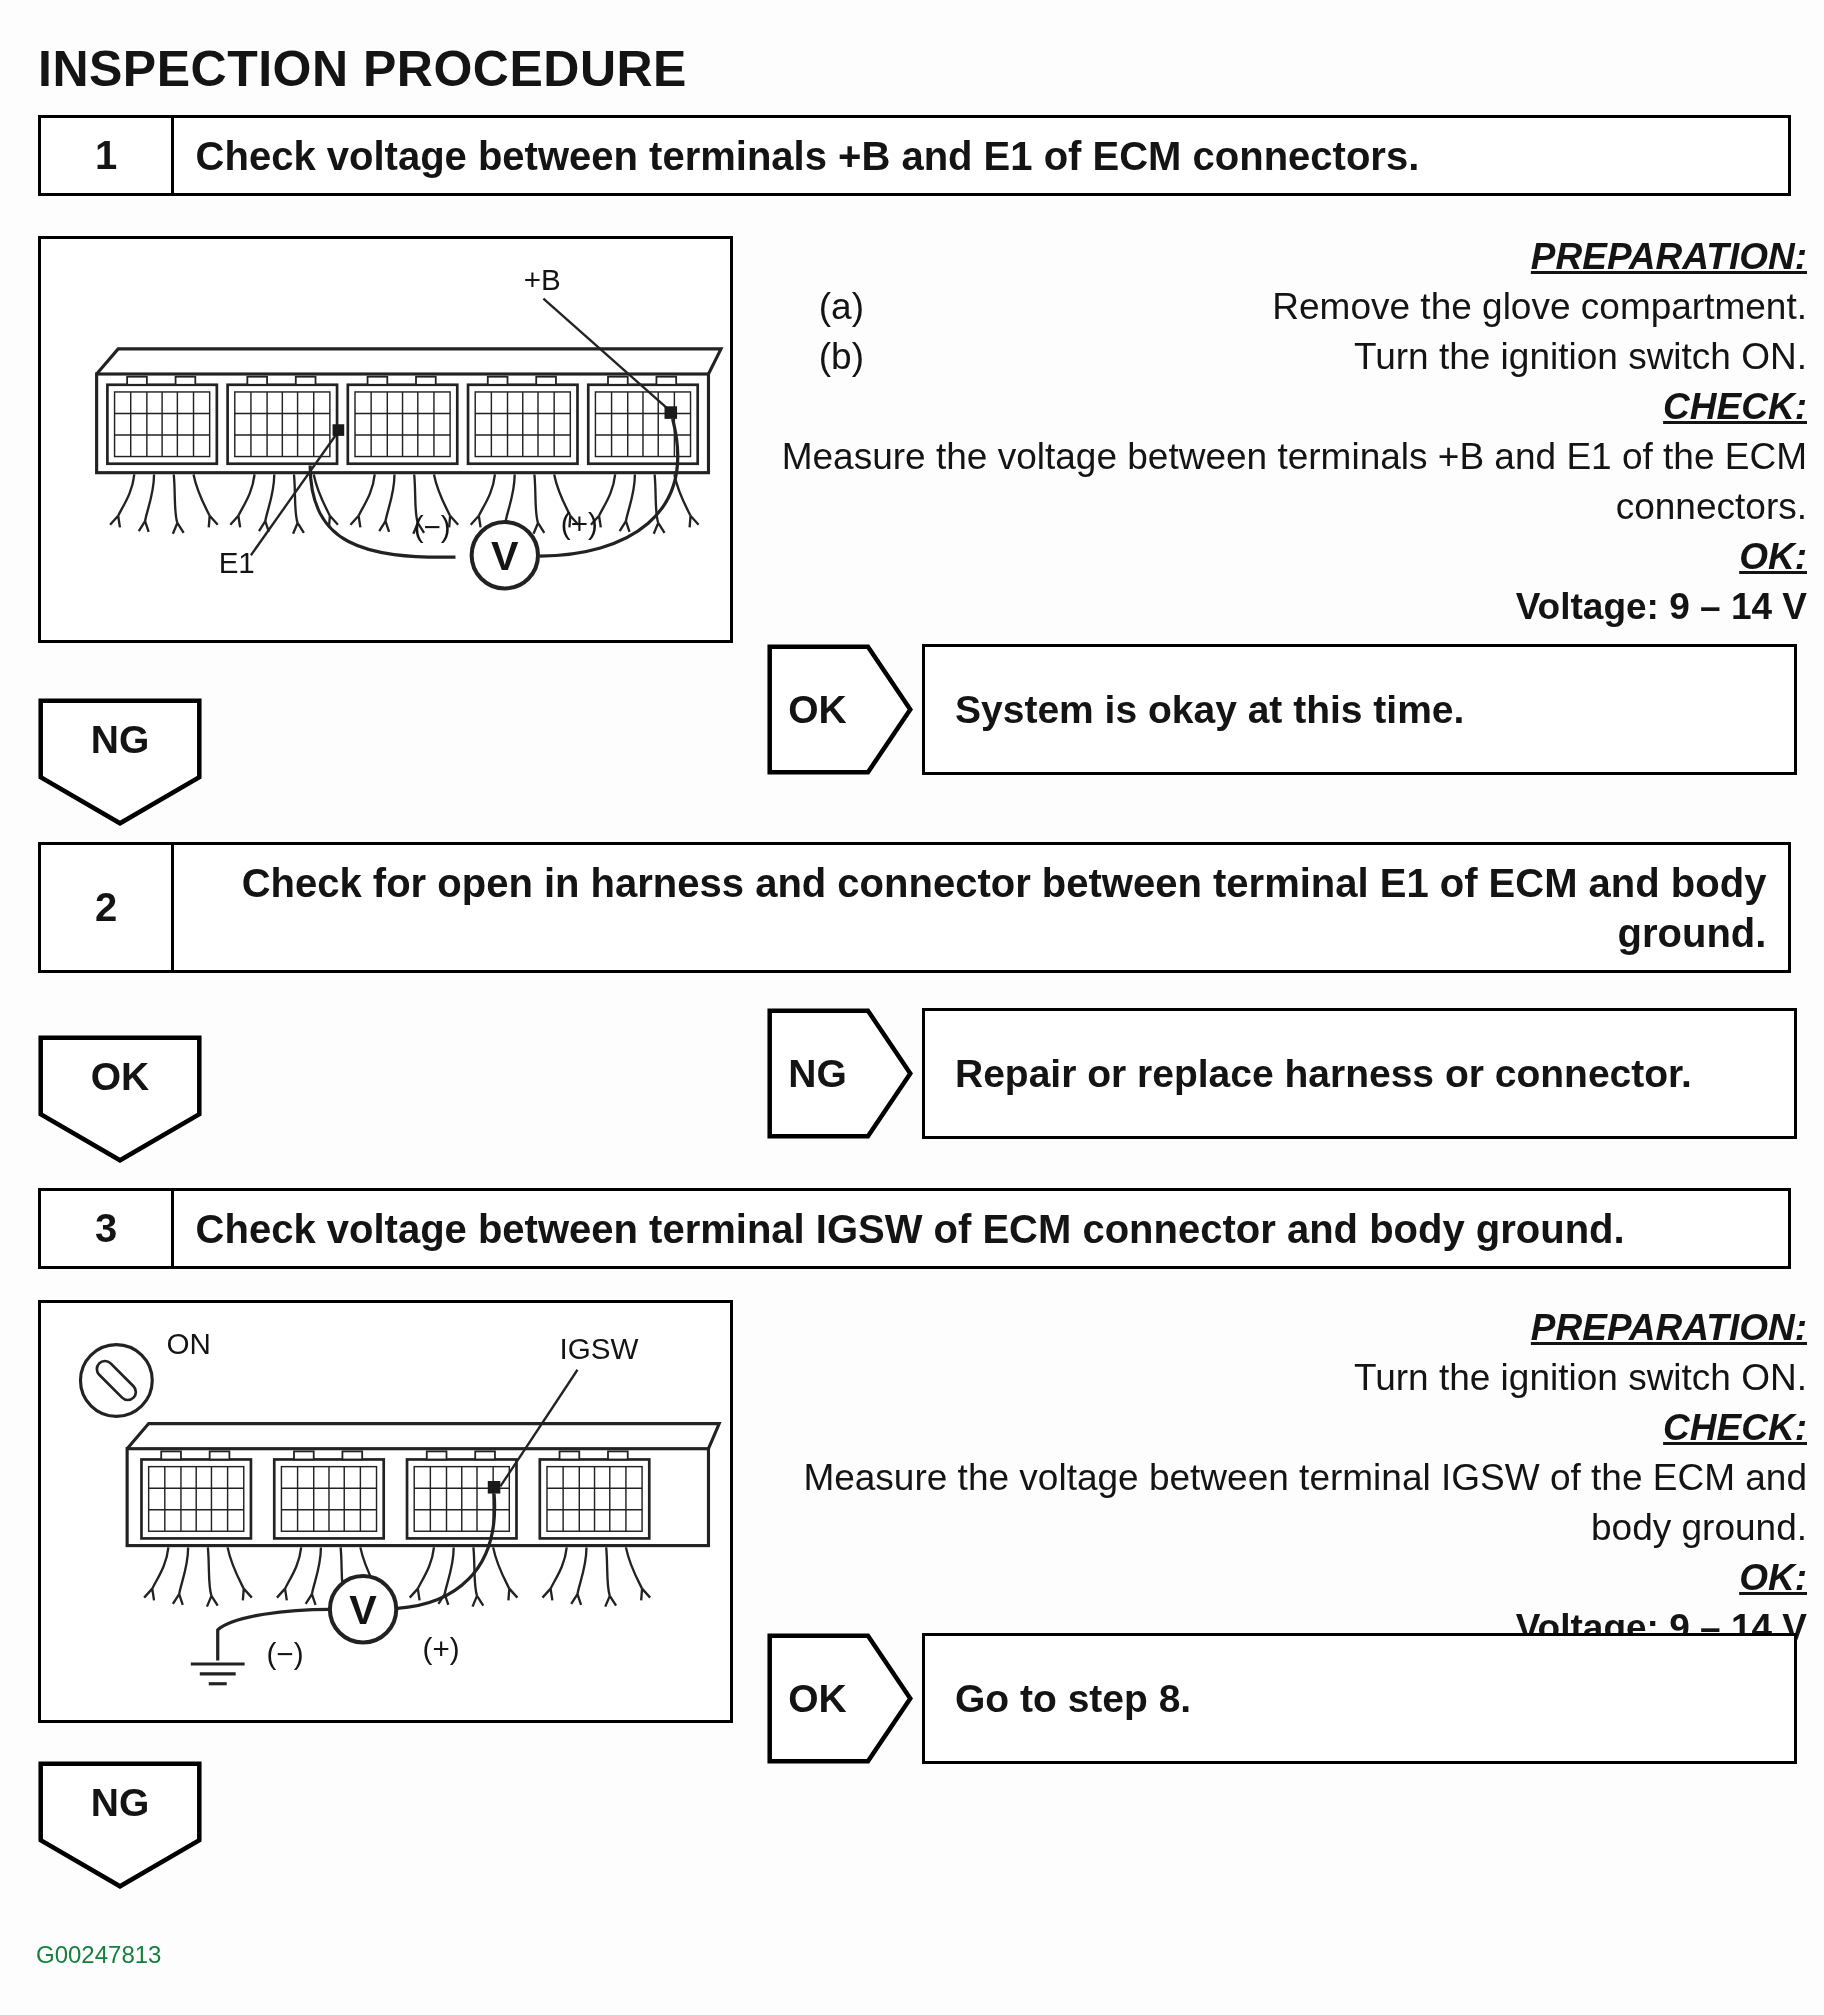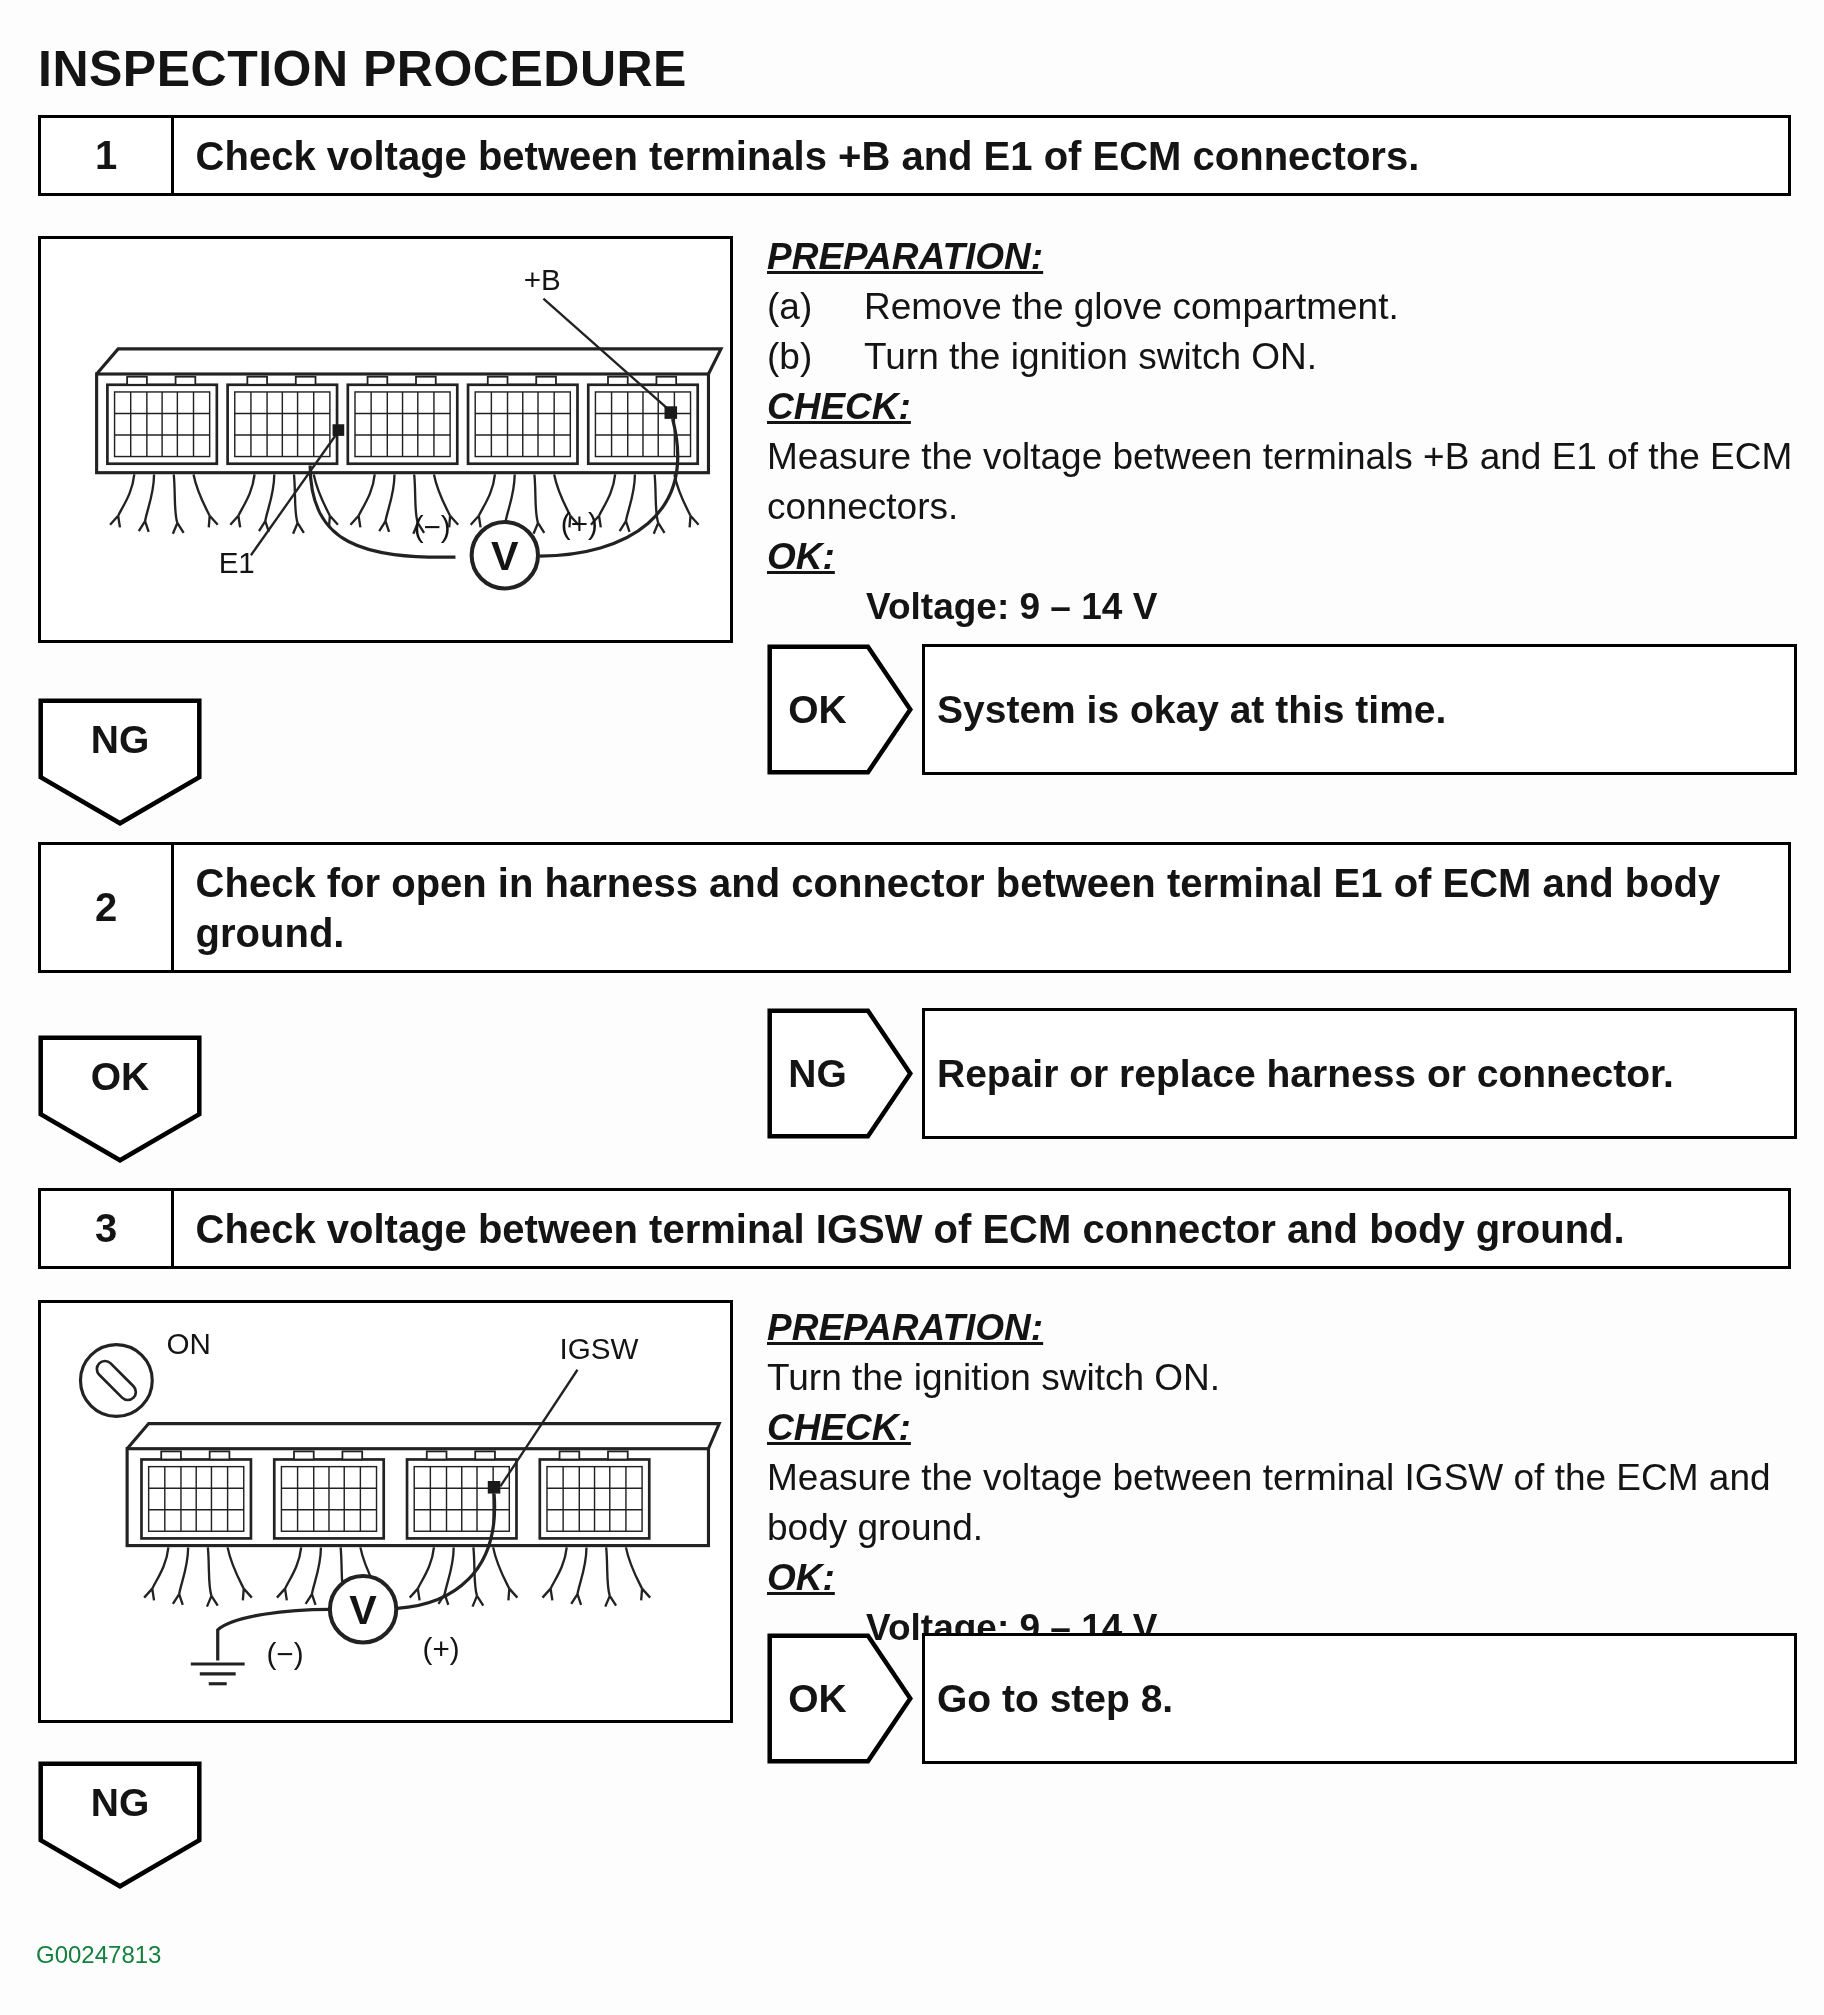--- a/index.html
+++ b/index.html
@@ -1,20 +1,20 @@
 <!DOCTYPE html>
 <html style="font-size:14.4px"><head>
 <meta charset="utf-8">
 <style>
   * { margin:0; padding:0; box-sizing:border-box; }
   html, body { background:#e8e8e8; }
   .page {
     position:relative; width:1824px; height:2015px; margin:0 auto;
     background:#fdfdfd; color:#141414;
-    font-family:"Liberation Sans", sans-serif; overflow:hidden;
+    font-family:"Liberation Sans", sans-serif; overflow:hidden;text-align:right;
   }
   .title { position:absolute; left:38px; top:40px; font-size:50px; font-weight:bold; letter-spacing:0.5px; }
 
   .step-bar { position:absolute; left:38px; width:1753px; display:flex; border:3.6px solid #000; background:#fff; }
   .step-num { flex:0 0 133px; border-right:3.6px solid #000; display:flex; align-items:center; justify-content:center; font-size:40px; font-weight:bold; padding:14.4px 0; }
   .step-title { flex:1; display:flex; align-items:center; font-size:40px; font-weight:bold; line-height:1.25; padding:12.6px 21.6px; }
 
   .figure { position:absolute; left:38px; width:695px; border:3.6px solid #000; background:#fff; }
   .figure svg { display:block; width:100%; height:100%; }
   svg text { font-family:"Liberation Sans", sans-serif; fill:#141414; }
@@ -25,21 +25,21 @@
   .subhead { font-weight:bold; text-decoration:underline;font-style:italic; }
   .prep-row { display:flex; }
   .prep-marker { flex:0 0 97px; }
   .prep-text { flex:1; }
   .spec { font-weight:bold; padding-left:99px; }
 
   .result { position:absolute; left:767px; height:131px; display:flex; align-items:stretch; }
   .pointer { position:relative; flex:0 0 146px; width:146px; }
   .pointer svg { position:absolute; inset:0; width:100%; height:100%; }
   .plabel { position:absolute; left:0; top:0; width:101px; height:100%; display:flex; align-items:center; justify-content:center; font-size:39px; font-weight:bold; }
-  .action-box { margin-left:9px; width:875px; border:3.6px solid #000; background:#fff; display:flex; align-items:center; padding:0 12px; font-size:39px; font-weight:bold; }
+  .action-box { margin-left:9px; width:875px; border:3.6px solid #000; background:#fff; display:flex; align-items:center; padding:0 30px; font-size:39px; font-weight:bold; }
 
   .branch { position:absolute; left:38px; width:164px; height:128px; }
   .branch svg { position:absolute; inset:0; width:100%; height:100%; }
   .blabel { position:absolute; left:0; top:3.6px; width:100%; height:76px; display:flex; align-items:center; justify-content:center; font-size:39px; font-weight:bold; }
 
   .figure-code { position:absolute; left:36px; top:1941px; font-size:24px; color:#15803d; }
 </style>
 </head>
 <body>
 

